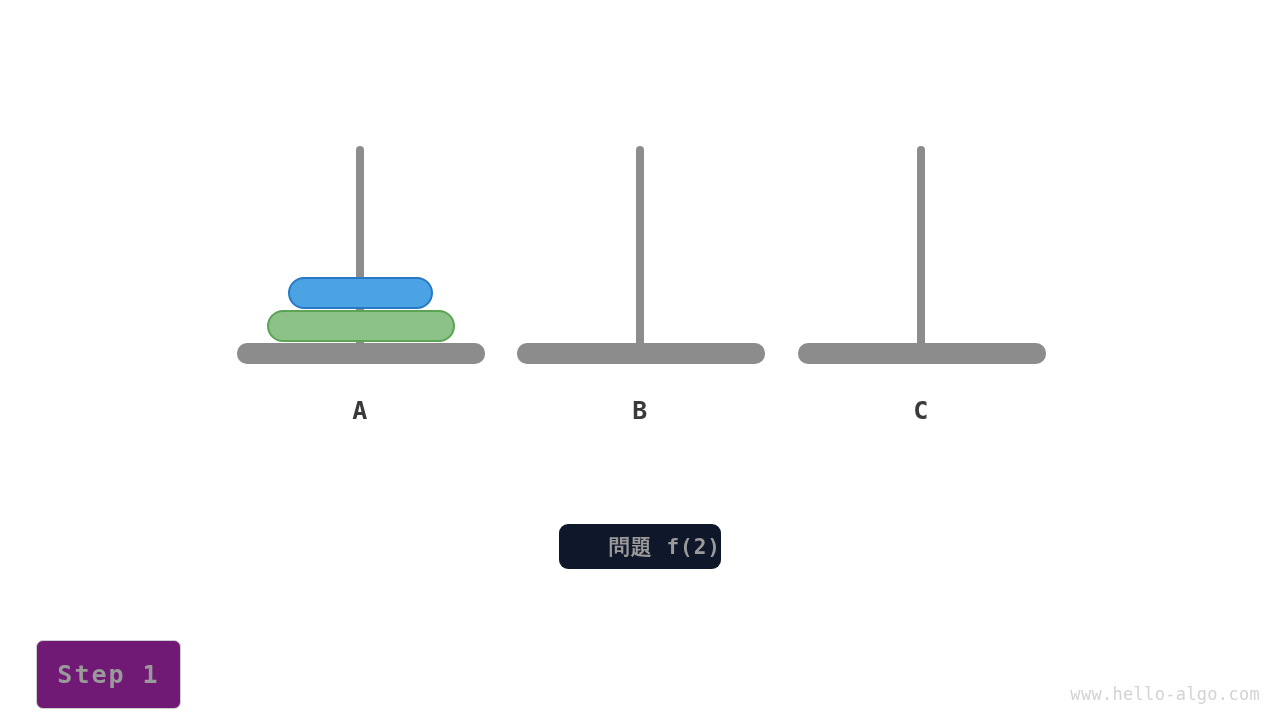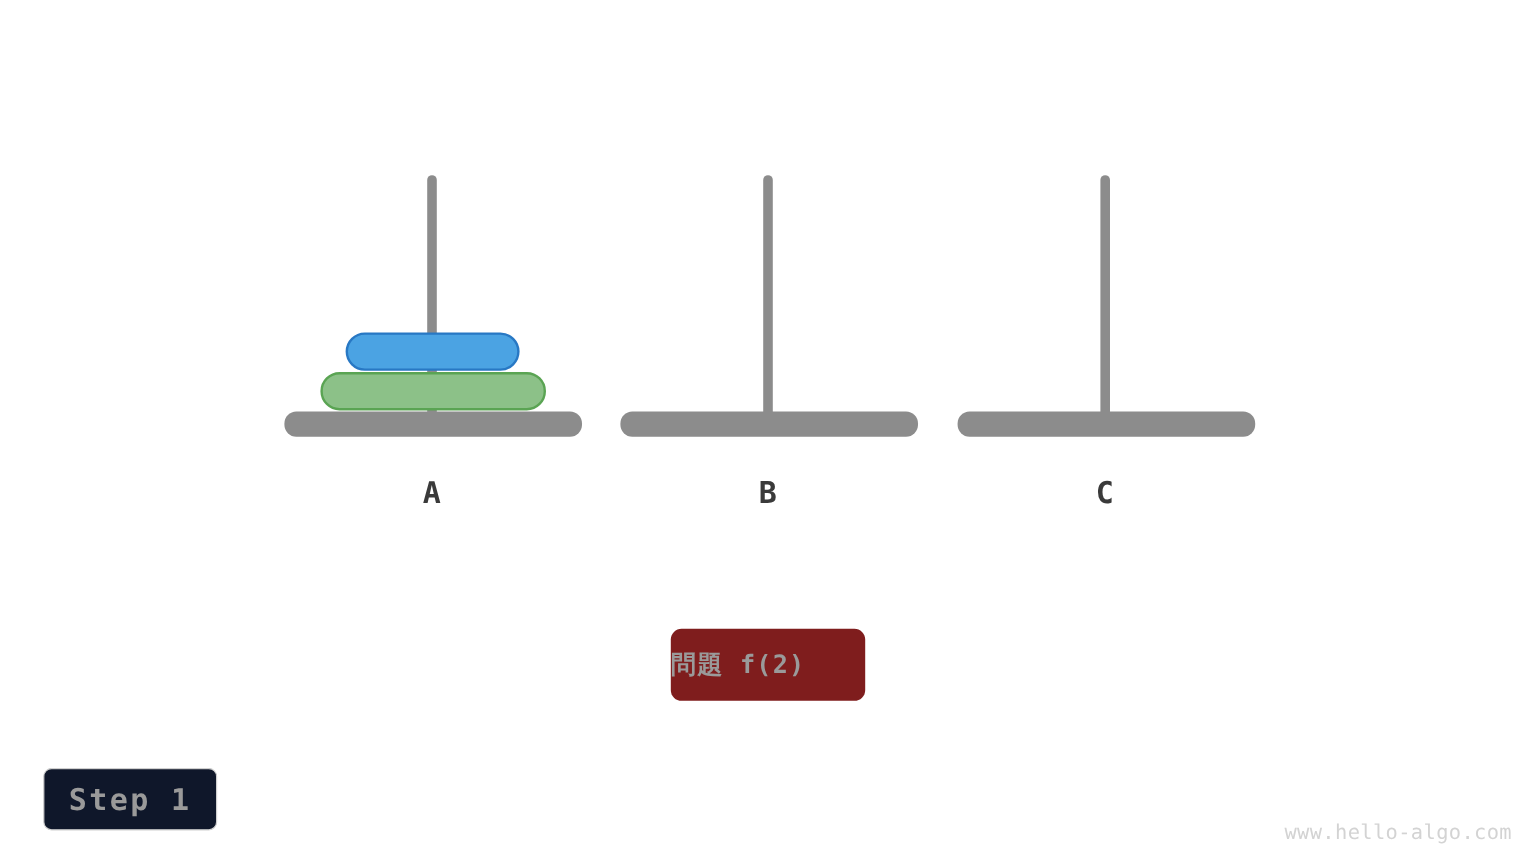--- a/index.html
+++ b/index.html
@@ -79,44 +79,44 @@
     background: #8cc188;
     border: 2px solid #5aa453;
   }
 
   
   #problem-pill {
     position: absolute;
     left: 559px;
     top: 524px;
     width: 162px;
-    height: 60px;
-    background: #7f1d1d;
+    height: 45px;
+    background: #0f172a;
     border-radius: 9px;
     display: flex;
     align-items: center;
-    justify-content: flex-start;
+    justify-content: flex-end;
   }
   #problem-pill .pill-text {
     font-size: 21px;
     font-weight: bold;
     color: #9a9a9a;
     letter-spacing: 1px;
     white-space: pre;
   }
 
   
   #step-badge {
     position: absolute;
     left: 36px;
     top: 640px;
     width: 145px;
-    height: 52px;
+    height: 69px;
     box-sizing: border-box;
-    background: #0f172a;
+    background: #701a75;
     border: 1px solid #cfcfcf;
     border-radius: 7px;
     display: flex;
     align-items: center;
     justify-content: center;
   }
   #step-badge .step-text {
     font-size: 25px;
     font-weight: bold;
     color: #9a9a9a;

